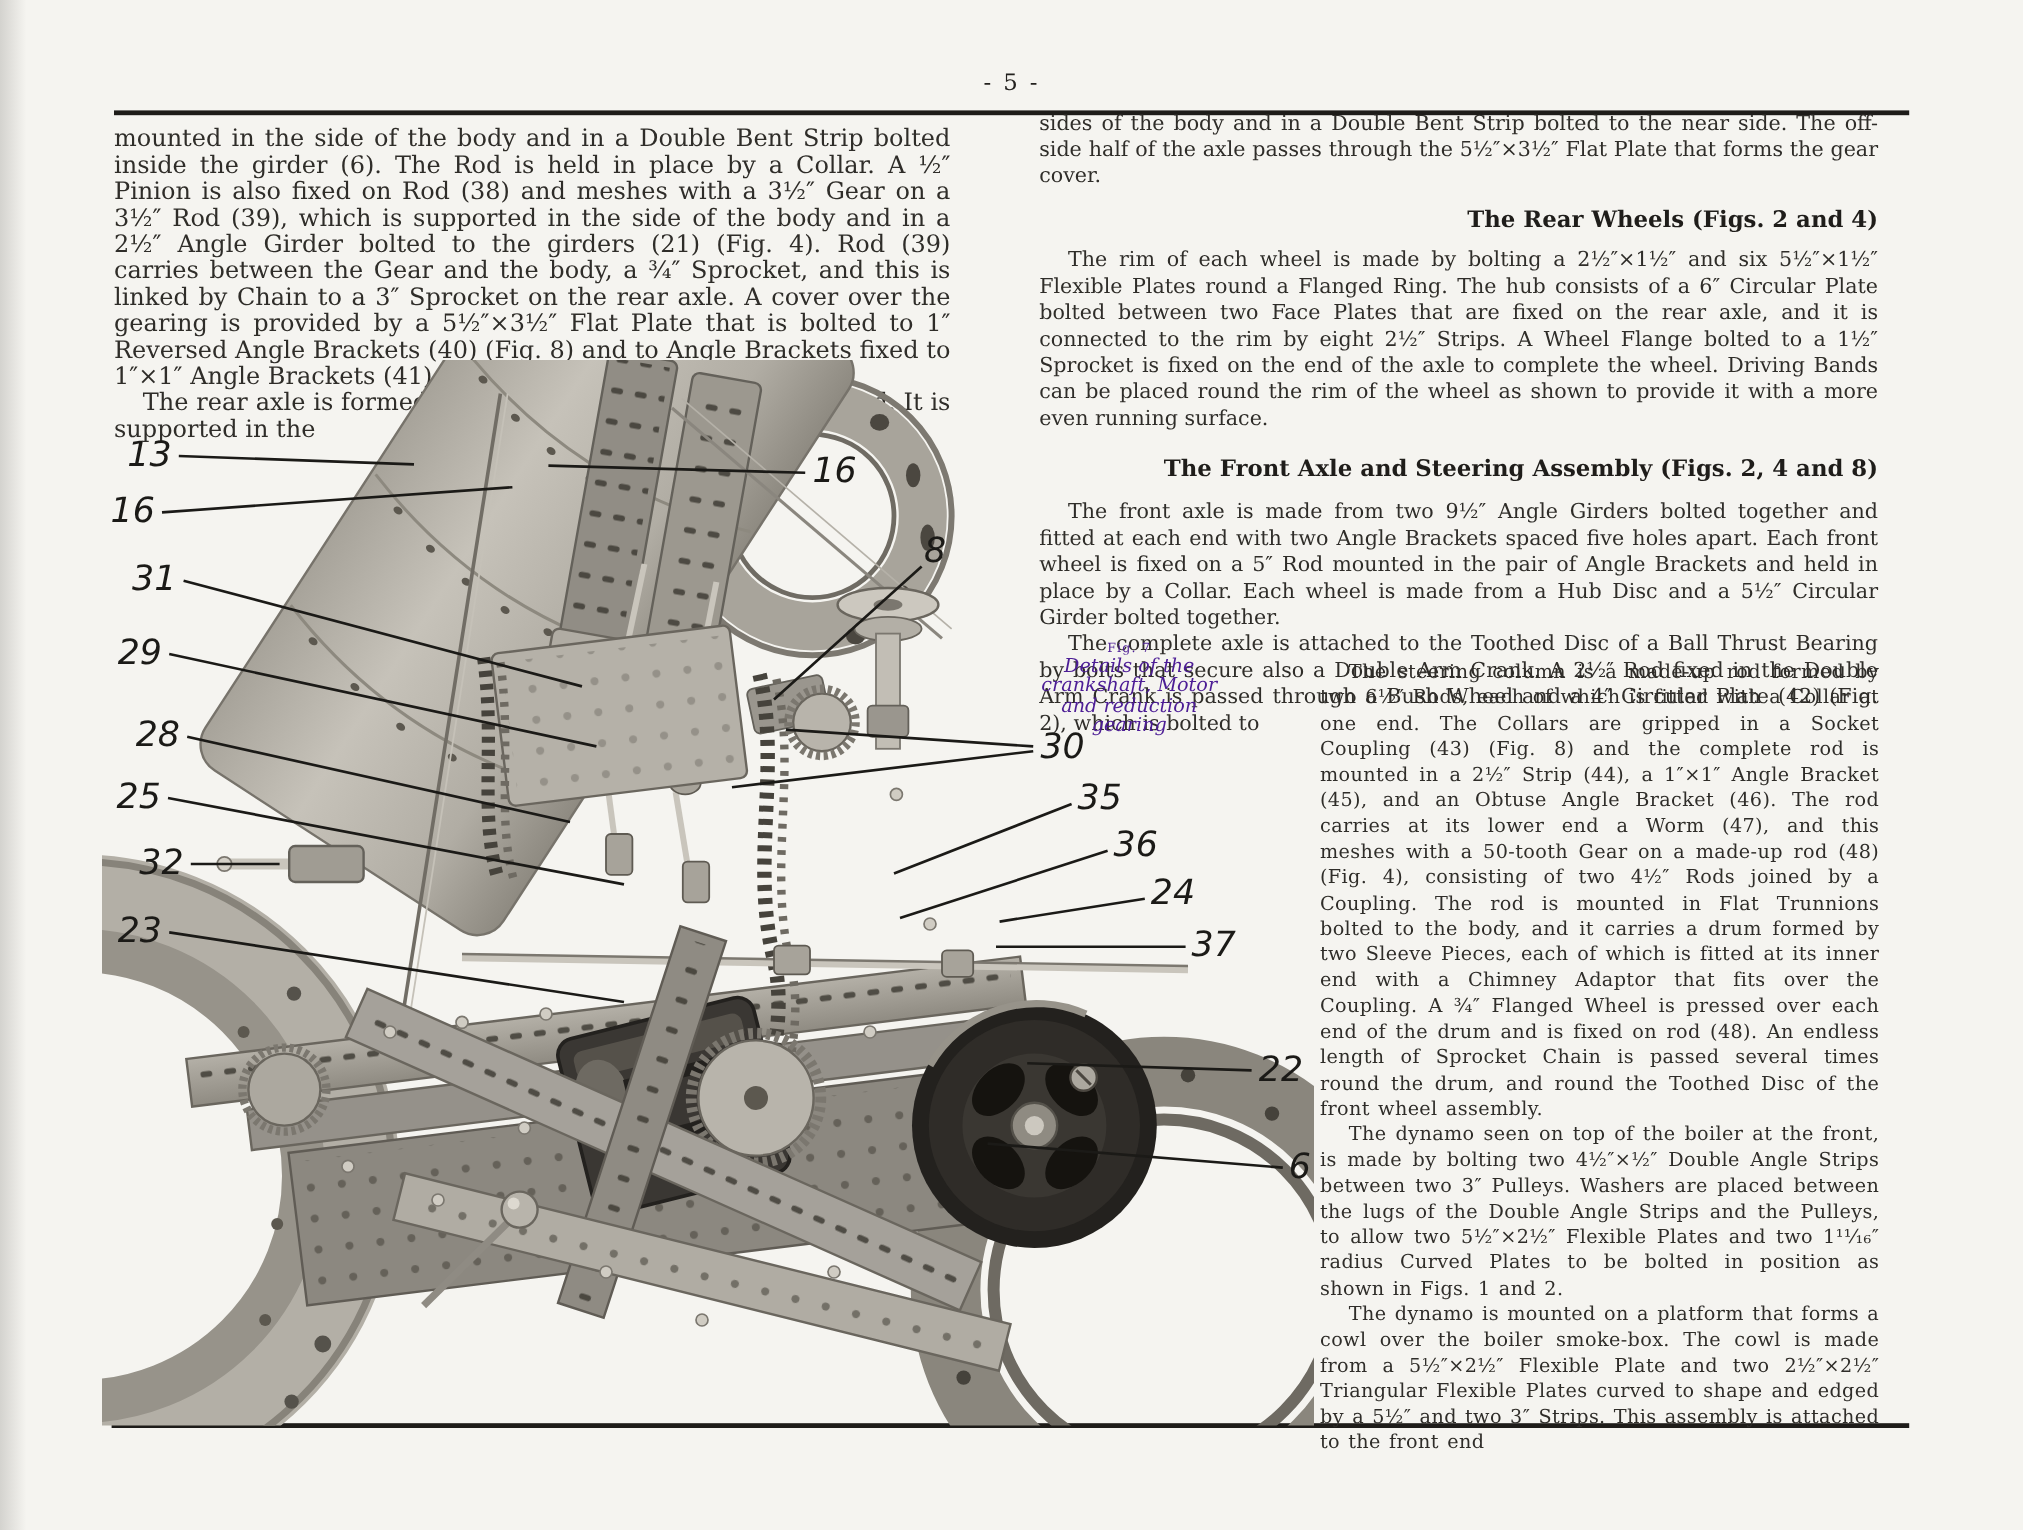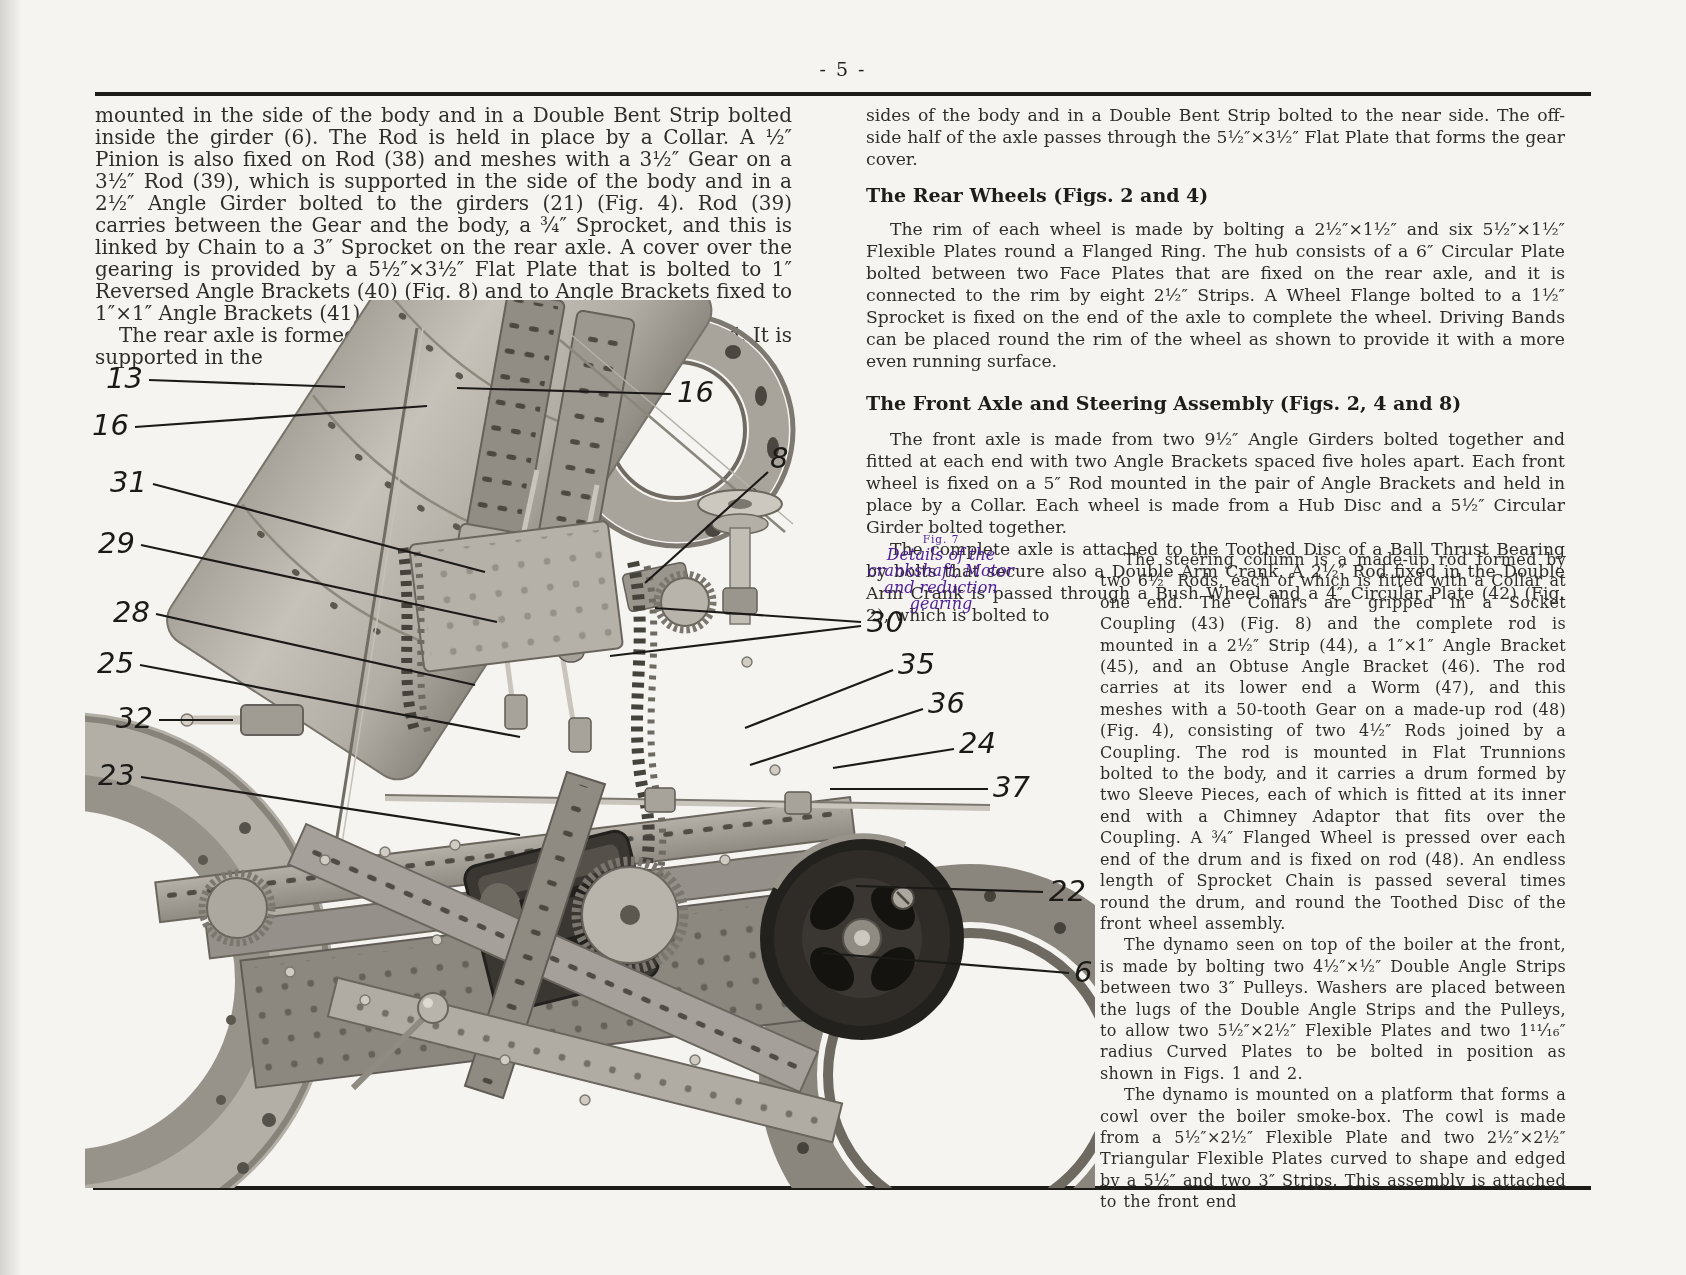--- a/index.html
+++ b/index.html
@@ -12,25 +12,25 @@
     background:linear-gradient(90deg,rgba(60,58,54,.18),rgba(60,58,54,0));}
   .pageno{position:absolute;left:95px;top:58px;width:1496px;text-align:center;
     font-size:19px;letter-spacing:2px;color:#23211e;}
   .rule{position:absolute;background:#1e1c19;}
   .rule.top{left:95px;top:92px;width:1496px;height:4px;}
   .rule.bottom{left:93px;top:1186px;width:1498px;height:4px;}
   .col{position:absolute;text-align:justify;}
   .col p{margin:0;}
   .col p.ind{text-indent:24px;}
   .col-left{left:95px;top:104px;width:697px;font-size:20px;line-height:22px;}
-  .col-right{left:866px;top:104px;width:699px;font-size:17.2px;line-height:22px;}
+  .col-right{left:866px;top:92px;width:699px;font-size:17.2px;line-height:22px;}
   .col-narrow{left:1100px;top:549px;width:466px;font-size:16px;line-height:21.4px;
     letter-spacing:.02em;word-spacing:.09em;}
   h3{font-family:"DejaVu Serif","Liberation Serif",serif;color:#1f1d1a;
-    font-size:19px;line-height:22px;margin:0;text-align:left;text-indent:0;}
+    font-size:19px;line-height:22px;margin:0;text-align:right;text-indent:0;}
   h3.h-rear{margin:14px 0 12px 0;}
   h3.h-front{margin:20px 0 14px 0;}
   h3.h-dynamo{margin:20px 0 14px 0;}
   .figwrap{position:absolute;left:85px;top:300px;width:1010px;height:888px;font-style:italic;}
   .caption{position:absolute;left:861px;top:531px;width:160px;text-align:center;
     color:#4c1d95;}
   .caption .figno{font-size:12.5px;letter-spacing:1px;margin:0;}
   .caption .figno .sc{font-size:10.5px;}
   .caption .cap{font-style:italic;font-size:16px;line-height:16px;margin:1px 0 0 0;}
   svg text.callout{font-family:"DejaVu Sans","Liberation Sans",sans-serif;

